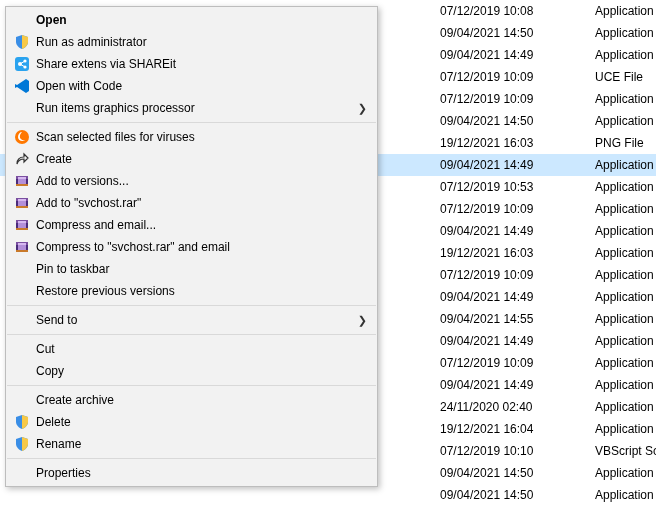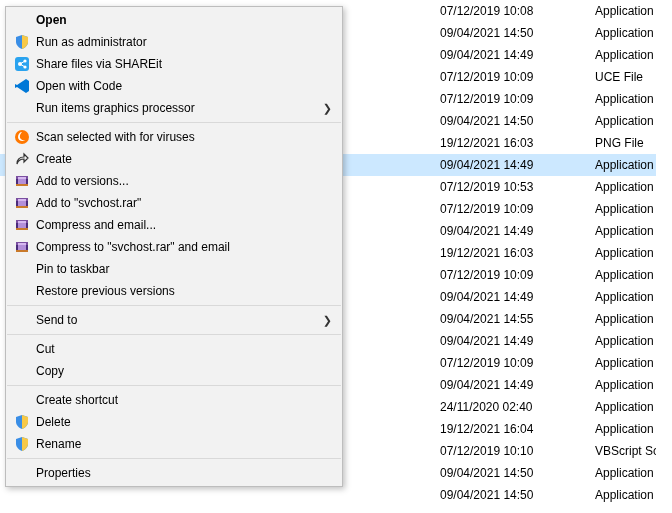--- a/index.html
+++ b/index.html
@@ -5,21 +5,21 @@
   * { box-sizing: border-box; margin: 0; padding: 0; }
   body { font-family: "Segoe UI", Tahoma, sans-serif; font-size: 12px; color: #000; background: #fff; width: 672px; height: 513px; overflow: hidden; position: relative; }
 
   .file-list { position: absolute; left: 0; top: 0; width: 656px; }
   .file-row { display: flex; align-items: center; height: 22px; }
   .file-row.selected { background: #cce8ff; }
   .col-name { flex: 0 0 440px; padding-left: 170px; white-space: nowrap; overflow: hidden; }
   .col-date { flex: 0 0 155px; white-space: nowrap; }
   .col-type { flex: 1 1 auto; white-space: nowrap; overflow: hidden; }
 
-  .context-menu { position: absolute; left: 5px; top: 6px; width: 338px; background: #f2f2f2; border: 1px solid #bdbdbd; box-shadow: 2px 2px 6px rgba(0,0,0,0.25); padding: 2px 0; z-index: 10; }
+  .context-menu { position: absolute; left: 5px; top: 6px; width: 373px; background: #f2f2f2; border: 1px solid #bdbdbd; box-shadow: 2px 2px 6px rgba(0,0,0,0.25); padding: 2px 0; z-index: 10; }
   .menu-item { display: flex; align-items: center; height: 22px; padding: 0 10px 0 6px; cursor: default; position: relative; }
   .menu-item .icon-slot { width: 20px; height: 18px; display: flex; align-items: center; justify-content: center; flex: 0 0 20px; }
   .menu-item .label { flex: 1 1 auto; padding-left: 4px; white-space: nowrap; }
   .menu-item .arrow { flex: 0 0 14px; text-align: right; color: #333; font-size: 11px; }
   .menu-item.bold .label { font-weight: 600; }
   .separator { height: 1px; background: #d9d9d9; margin: 3px 1px; }
 
   svg { display: block; }
 </style>
 </head>
@@ -161,21 +161,21 @@
       <span class="icon-slot">
         <svg width="16" height="16" viewBox="0 0 16 16">
           <rect x="1" y="1" width="14" height="14" rx="3" fill="#2aa3ef"></rect>
           <circle cx="6" cy="8" r="2" fill="#fff"></circle>
           <circle cx="11" cy="5" r="1.6" fill="#fff"></circle>
           <circle cx="11" cy="11" r="1.6" fill="#fff"></circle>
           <line x1="6" y1="8" x2="11" y2="5" stroke="#fff" stroke-width="1"></line>
           <line x1="6" y1="8" x2="11" y2="11" stroke="#fff" stroke-width="1"></line>
         </svg>
       </span>
-      <span class="label">Share files via SHAREit</span>
+      <span class="label">Share extens via SHAREit</span>
     </div>
     <div class="menu-item">
       <span class="icon-slot">
         <svg width="16" height="16" viewBox="0 0 16 16">
           <path d="M12 1 L15 3 V13 L12 15 L3 9 L1 10 V6 L3 7 L12 1 Z" fill="#0078d7"></path>
         </svg>
       </span>
       <span class="label">Open with Code</span>
     </div>
     <div class="menu-item">
@@ -184,21 +184,21 @@
       <span class="arrow">❯</span>
     </div>
     <div class="separator"></div>
     <div class="menu-item">
       <span class="icon-slot">
         <svg width="16" height="16" viewBox="0 0 16 16">
           <circle cx="8" cy="8" r="7" fill="#ff7800"></circle>
           <path d="M8 3 C4 7 6 12 11 11 C9 13 4 12 4 8 C4 5 6 3 8 3 Z" fill="#fff"></path>
         </svg>
       </span>
-      <span class="label">Scan selected with for viruses</span>
+      <span class="label">Scan selected files for viruses</span>
     </div>
     <div class="menu-item">
       <span class="icon-slot">
         <svg width="16" height="16" viewBox="0 0 16 16">
           <path d="M10 3 L14 7 L10 11 V8 C6 8 4 10 3 13 C3 8 6 6 10 6 Z" fill="none" stroke="#333" stroke-width="1.2"></path>
         </svg>
       </span>
       <span class="label">Create</span>
     </div>
     <div class="menu-item">
@@ -268,21 +268,21 @@
       <span class="icon-slot"></span>
       <span class="label">Cut</span>
     </div>
     <div class="menu-item">
       <span class="icon-slot"></span>
       <span class="label">Copy</span>
     </div>
     <div class="separator"></div>
     <div class="menu-item">
       <span class="icon-slot"></span>
-      <span class="label">Create shortcut</span>
+      <span class="label">Create archive</span>
     </div>
     <div class="menu-item">
       <span class="icon-slot">
         <svg width="16" height="16" viewBox="0 0 16 16">
           <path d="M8 1 L14 3 V8 C14 11 11 14 8 15 C5 14 2 11 2 8 V3 Z" fill="#3a8ee6"></path>
           <path d="M8 1 L14 3 V8 C14 11 11 14 8 15 V1 Z" fill="#f7c948"></path>
         </svg>
       </span>
       <span class="label">Delete</span>
     </div>

